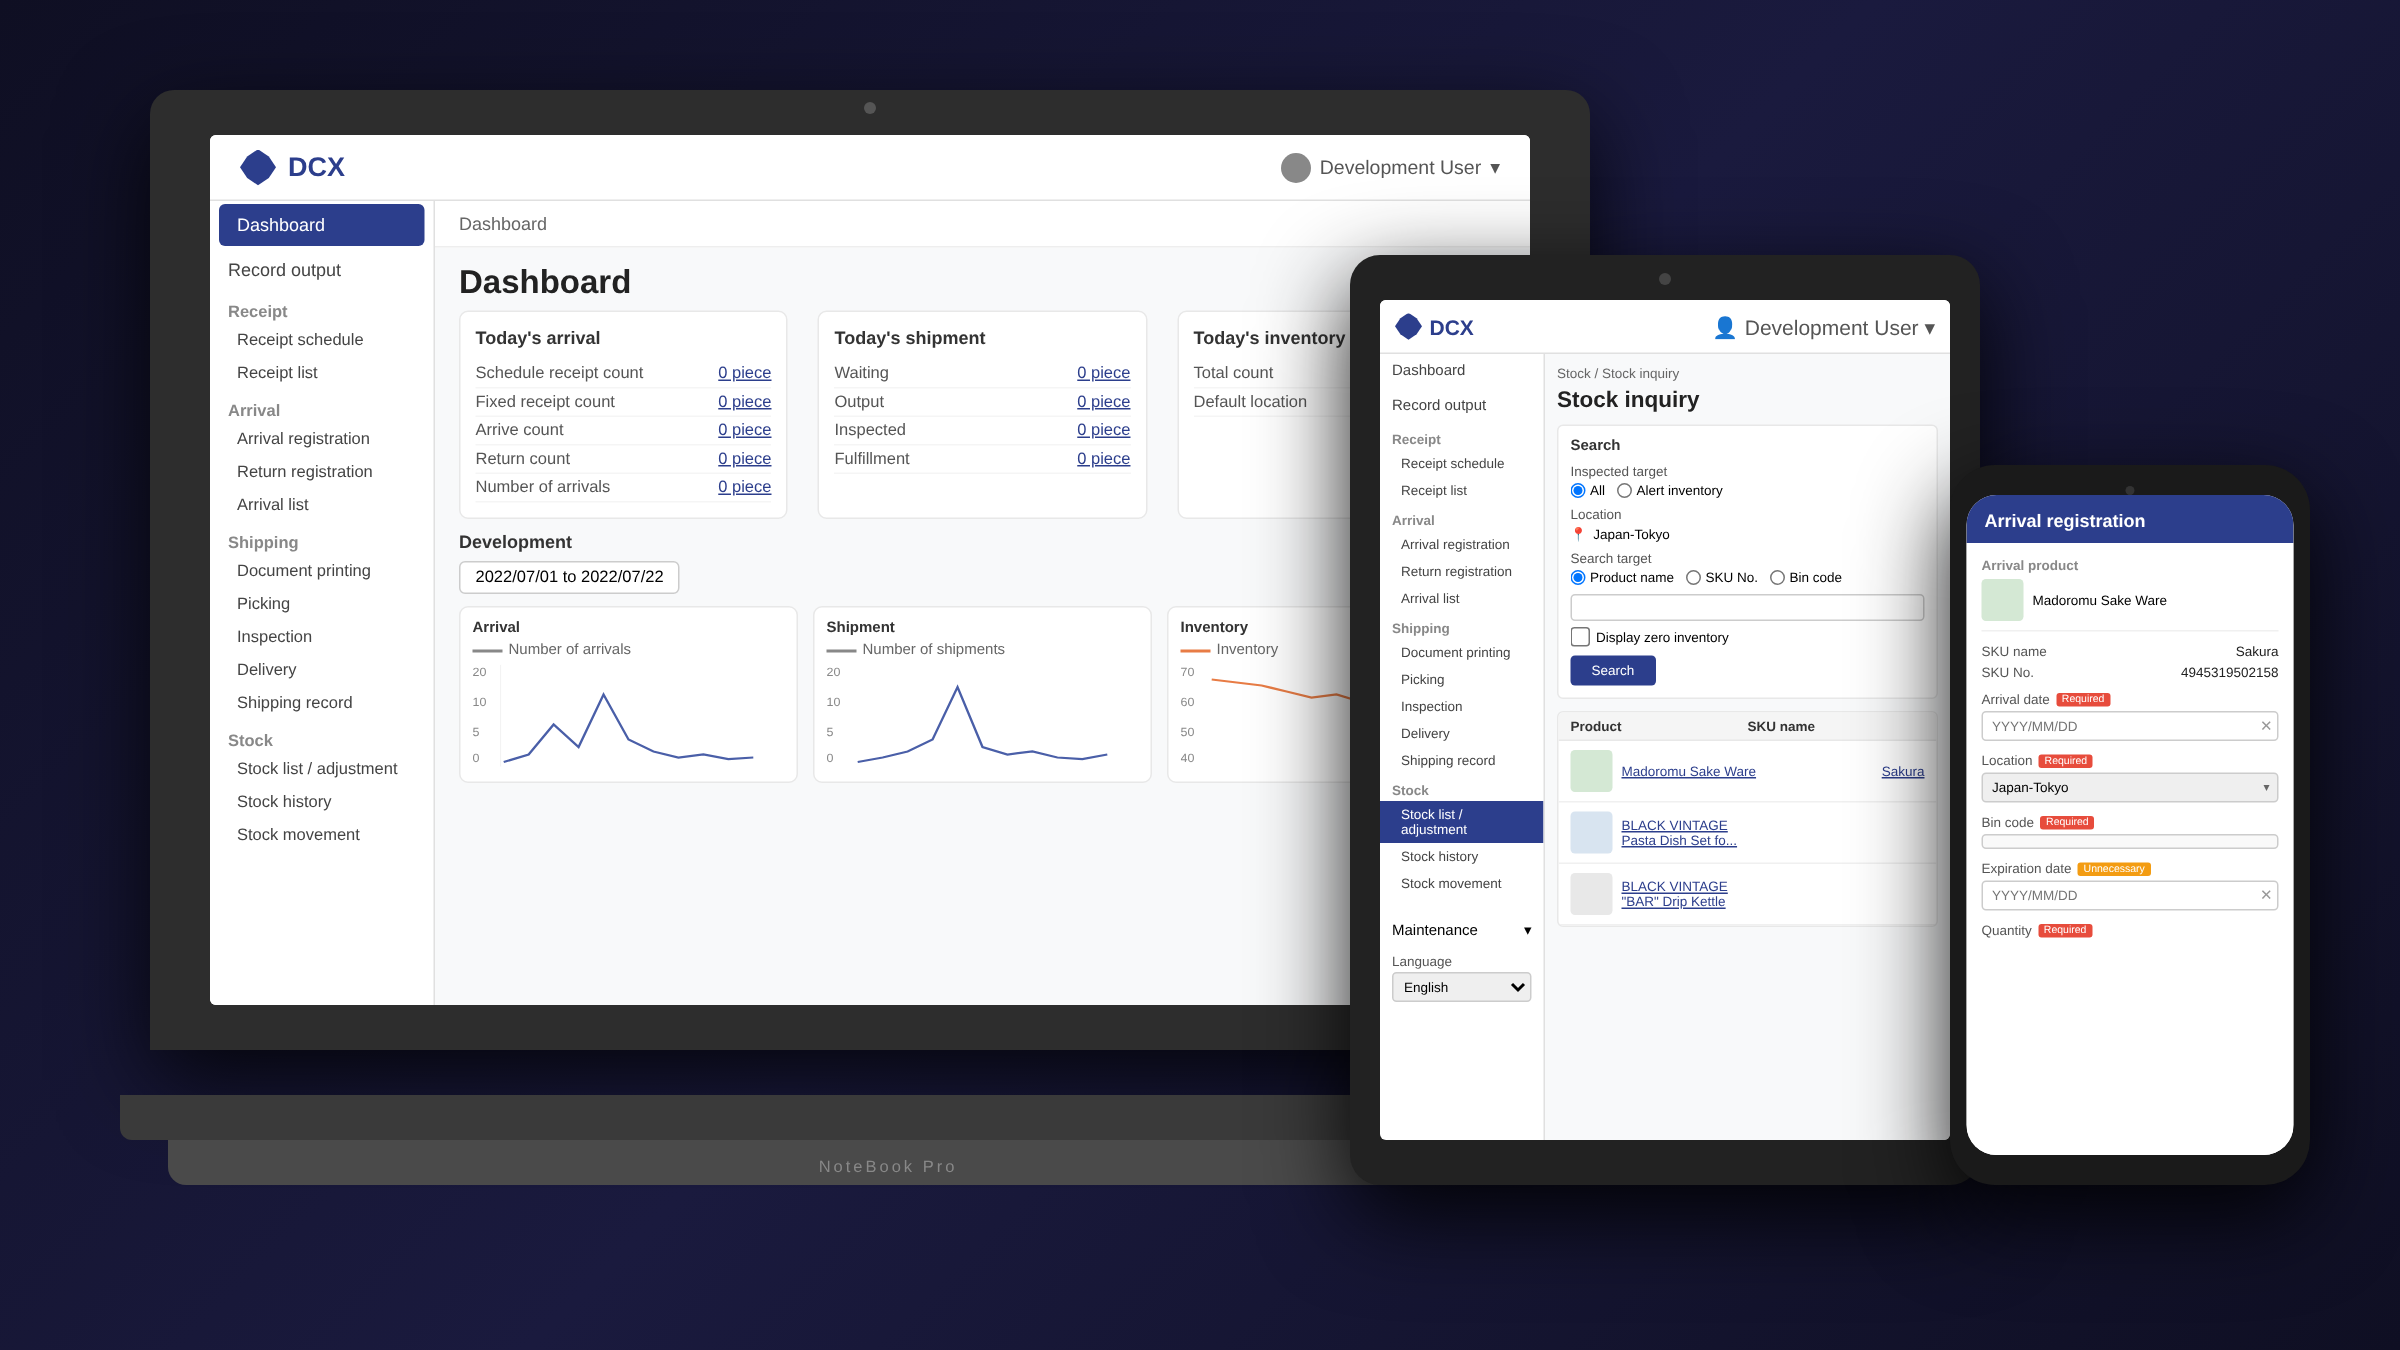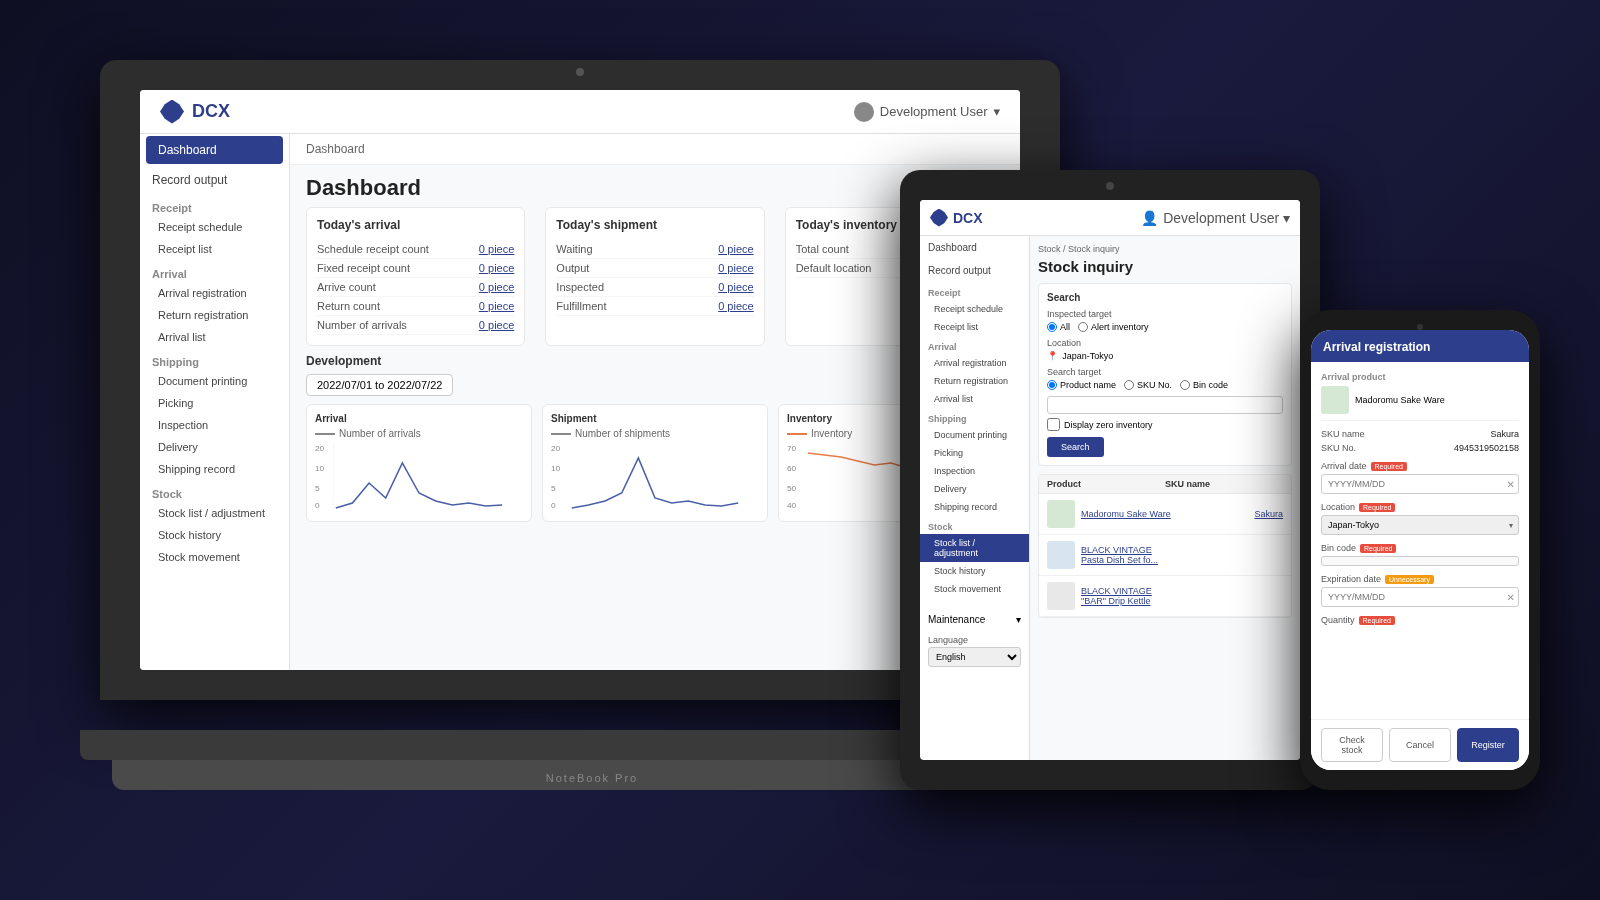--- a/index.html
+++ b/index.html
@@ -903,20 +903,15 @@
           </div>
         </div>
 
         <div>
           <div style="display:flex;align-items:center;margin-bottom:3px;">
             <span class="phone-label">Quantity</span>
             <span class="required-badge">Required</span>
           </div>
         </div>
       </div>
-      <div class="phone-footer">
-        <button class="phone-btn outline">Check stock</button>
-        <button class="phone-btn outline">Cancel</button>
-        <button class="phone-btn primary">Register</button>
-      </div>
     </div>
   </div>
 </div>
 
 </body></html>

